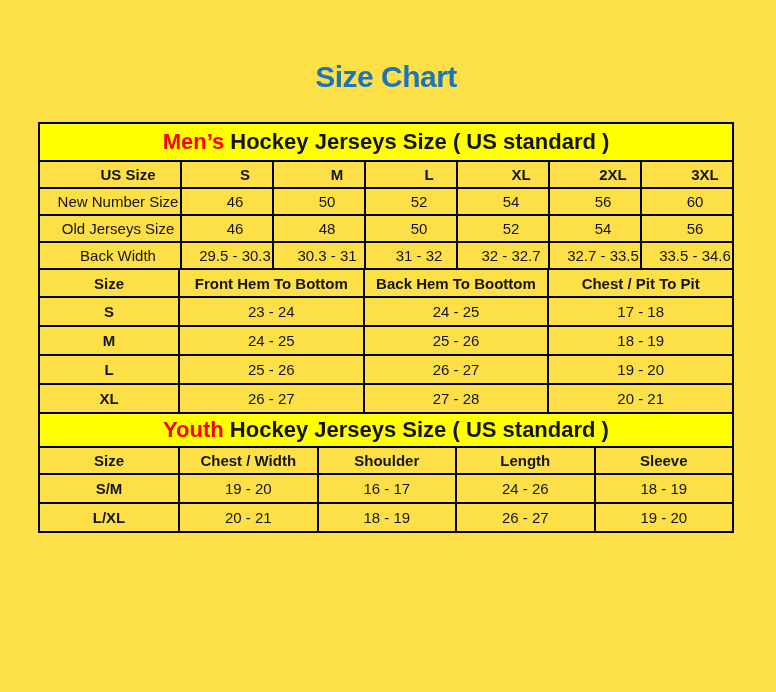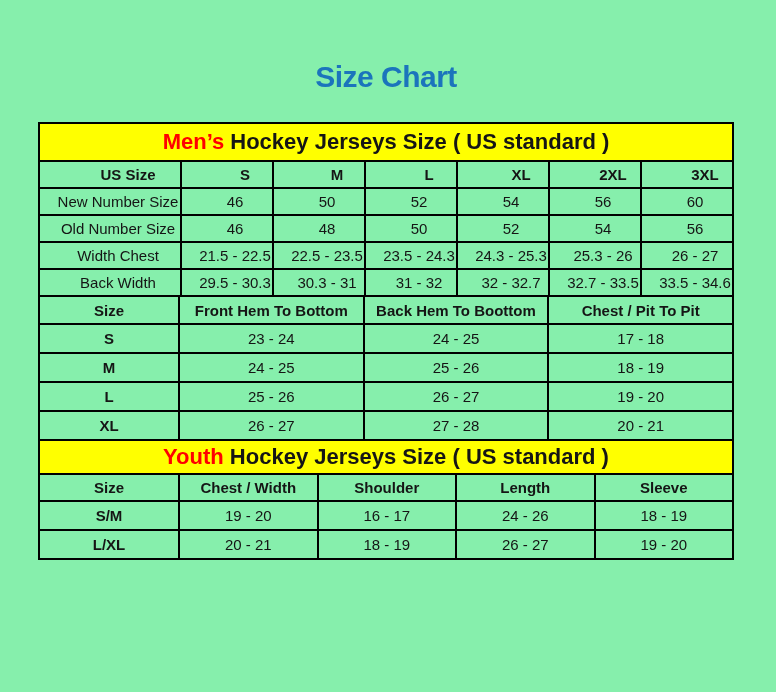--- a/index.html
+++ b/index.html
@@ -1,16 +1,16 @@
 <!DOCTYPE html>
 <html><head>
 <meta charset="utf-8">
 <style>
   html,body{margin:0;padding:0;}
-  .page{position:relative;width:776px;height:692px;background:#86efac;overflow:hidden;
+  .page{position:relative;width:776px;height:692px;background:#fde047;overflow:hidden;
         font-family:"Liberation Sans",sans-serif;color:#151515;}
   .title{position:absolute;left:38px;top:60px;width:696px;text-align:center;
          font-size:30px;font-weight:700;color:#1b74bc;letter-spacing:-0.5px;}
   .chart{position:absolute;left:38px;top:122px;width:696px;}
   table{width:696px;border-collapse:collapse;table-layout:fixed;}
   table + table{margin-top:-2px;}
   td{border:2px solid #000;text-align:center;vertical-align:middle;
      font-size:15px;padding:0;overflow:hidden;white-space:nowrap;}
   tr.band td{height:36px;background:#ffff00;font-size:22px;font-weight:700;}
   tr.band .hl{color:#ff0000;}
@@ -63,36 +63,27 @@
       <tr class="data">
         <td class="rlabel">New Number Size</td>
         <td>46</td>
         <td>50</td>
         <td>52</td>
         <td>54</td>
         <td>56</td>
         <td>60</td>
       </tr>
       <tr class="data">
-        <td class="rlabel">Old Number Size</td>
+        <td class="rlabel">Old Jerseys Size</td>
         <td>46</td>
         <td>48</td>
         <td>50</td>
         <td>52</td>
         <td>54</td>
         <td>56</td>
-      </tr>
-      <tr class="data">
-        <td class="rlabel">Width Chest</td>
-        <td>21.5 - 22.5</td>
-        <td>22.5 - 23.5</td>
-        <td>23.5 - 24.3</td>
-        <td>24.3 - 25.3</td>
-        <td>25.3 - 26</td>
-        <td>26 - 27</td>
       </tr>
       <tr class="data">
         <td class="rlabel">Back Width</td>
         <td>29.5 - 30.3</td>
         <td>30.3 - 31</td>
         <td>31 - 32</td>
         <td>32 - 32.7</td>
         <td>32.7 - 33.5</td>
         <td>33.5 - 34.6</td>
       </tr>

